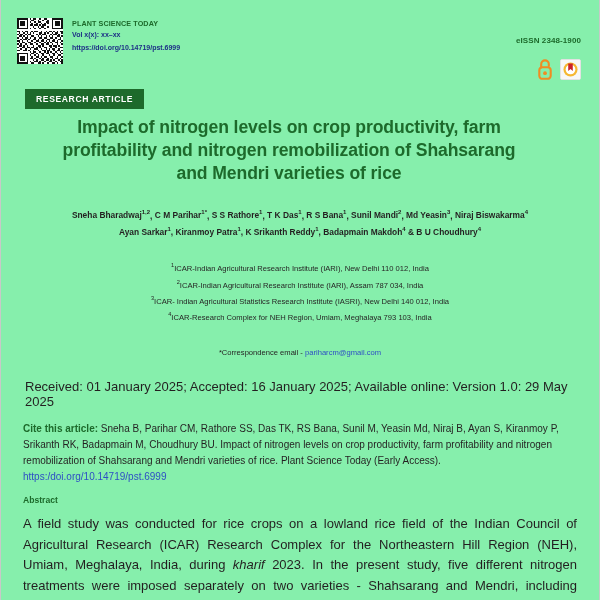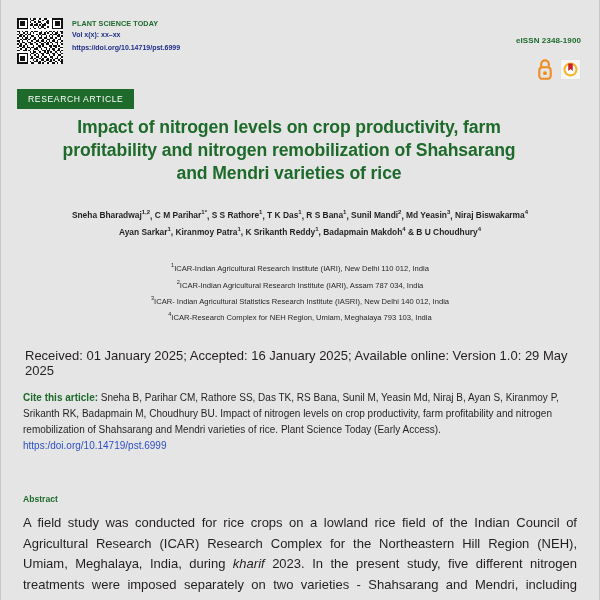--- a/index.html
+++ b/index.html
@@ -14,21 +14,21 @@
     font-family: "Liberation Sans", sans-serif;
     color: #231f20;
   }
   .page {
     position: relative;
     width: 600px;
     height: 600px;
     box-sizing: border-box;
     border-left: 1px solid #c8c8c8;
     border-right: 1px solid #c8c8c8;
-    background: #e5e5e5;
+    background: #86efac;
   }
 
   
   .header {
     position: relative;
     padding: 18px 18px 0 16px;
     height: 92px;
     box-sizing: border-box;
   }
   .header-left {
@@ -85,26 +85,26 @@
   .cm-icon {
     width: 19px;
     height: 19px;
     display: block;
     border: 1px solid #e2e2e2;
     border-radius: 2px;
     background: #f7f7f7;
   }
   .article-type {
     position: absolute;
-    left: 16px;
+    left: 24px;
     top: 89px;
     background: #1d6a2b;
     color: #ffffff;
     font-size: 8.6px;
-    font-weight: normal;
+    font-weight: bold;
     letter-spacing: 0.6px;
     padding: 5px 11px 5px 11px;
   }
 
   
   .title {
     margin: 24px 70px 0 48px;
     text-align: center;
     color: #1d6a2b;
     font-size: 17.6px;
@@ -161,21 +161,21 @@
   .citation .cite-label {
     font-weight: bold;
     color: #1d6a2b;
   }
   .citation .cite-doi {
     color: #2e4fc4;
   }
 
   
   .abstract-head {
-    margin: 40px 22px 0 22px;
+    margin: 10px 22px 0 22px;
     font-size: 8.6px;
     font-weight: bold;
     color: #1d6a2b;
   }
   .abstract-body {
     margin: 9px 22px 0 22px;
     font-size: 13px;
     line-height: 1.58;
     text-align: justify;
     color: #231f20;
@@ -463,20 +463,24 @@
     <div id="author-line-2"><span>Ayan Sarkar<sup>1</sup></span><span>, </span><span>Kiranmoy Patra<sup>1</sup></span><span>, </span><span>K Srikanth Reddy<sup>1</sup></span><span>, </span><span>Badapmain Makdoh<sup>4</sup></span><span> &amp; </span><span>B U Choudhury<sup>4</sup></span></div>
   </div>
 
   <div class="affiliations" id="affiliation-list">
       <div><sup>1</sup><span>ICAR-Indian Agricultural Research Institute (IARI), New Delhi 110 012, India</span></div>
       <div><sup>2</sup><span>ICAR-Indian Agricultural Research Institute (IARI), Assam 787 034, India</span></div>
       <div><sup>3</sup><span>ICAR- Indian Agricultural Statistics Research Institute (IASRI), New Delhi 140 012, India</span></div>
       <div><sup>4</sup><span>ICAR-Research Complex for NEH Region, Umiam, Meghalaya 793 103, India</span></div>
     </div>
 
+  <div class="correspondence">
+    <span>*Correspondence email -</span>
+    <span class="email">pariharcm@gmail.com</span>
+  </div>
 
   <div class="dates">Received: 01 January 2025; Accepted: 16 January 2025; Available online: Version 1.0: 29 May 2025</div>
 
   <div class="citation">
     <span class="cite-label">Cite this article:</span><span> Sneha B, Parihar CM, Rathore SS, Das TK, RS Bana, Sunil M, Yeasin Md, Niraj B, Ayan S, Kiranmoy P, Srikanth RK, Badapmain M, Choudhury BU. Impact of nitrogen levels on crop productivity, farm profitability and nitrogen remobilization of Shahsarang and Mendri varieties of rice. Plant Science Today (Early Access). </span><span class="cite-doi">https:/doi.org/10.14719/pst.6999</span>
   </div>
 
   <div class="abstract-head">Abstract</div>
   <div class="abstract-body">
     <span>A field study was conducted for rice crops on a lowland rice field of the Indian Council of Agricultural Research (ICAR) Research Complex for the Northeastern Hill Region (NEH), Umiam, Meghalaya, India, during </span><i>kharif</i><span> 2023. In the present study, five different nitrogen treatments were imposed separately on two varieties - Shahsarang and Mendri, including control, 40 kg N/ha (50 % RDN), 60 kg N/ha (75 % RDN), 80 kg N/ha (100 % RDN) and 100 kg N/ha (125 % RDN). The findings revealed that Shahsarang outperformed Mendri variety in terms of yield attributing characters and biological yield. Nitrogen treatments resulted in 1.1-1.3 times more grains per panicle compared to the control treatments for both varieties. The 100 kg N/ha resulted in the highest biological yield, which was statistically at par with 80 kg N/</span>

